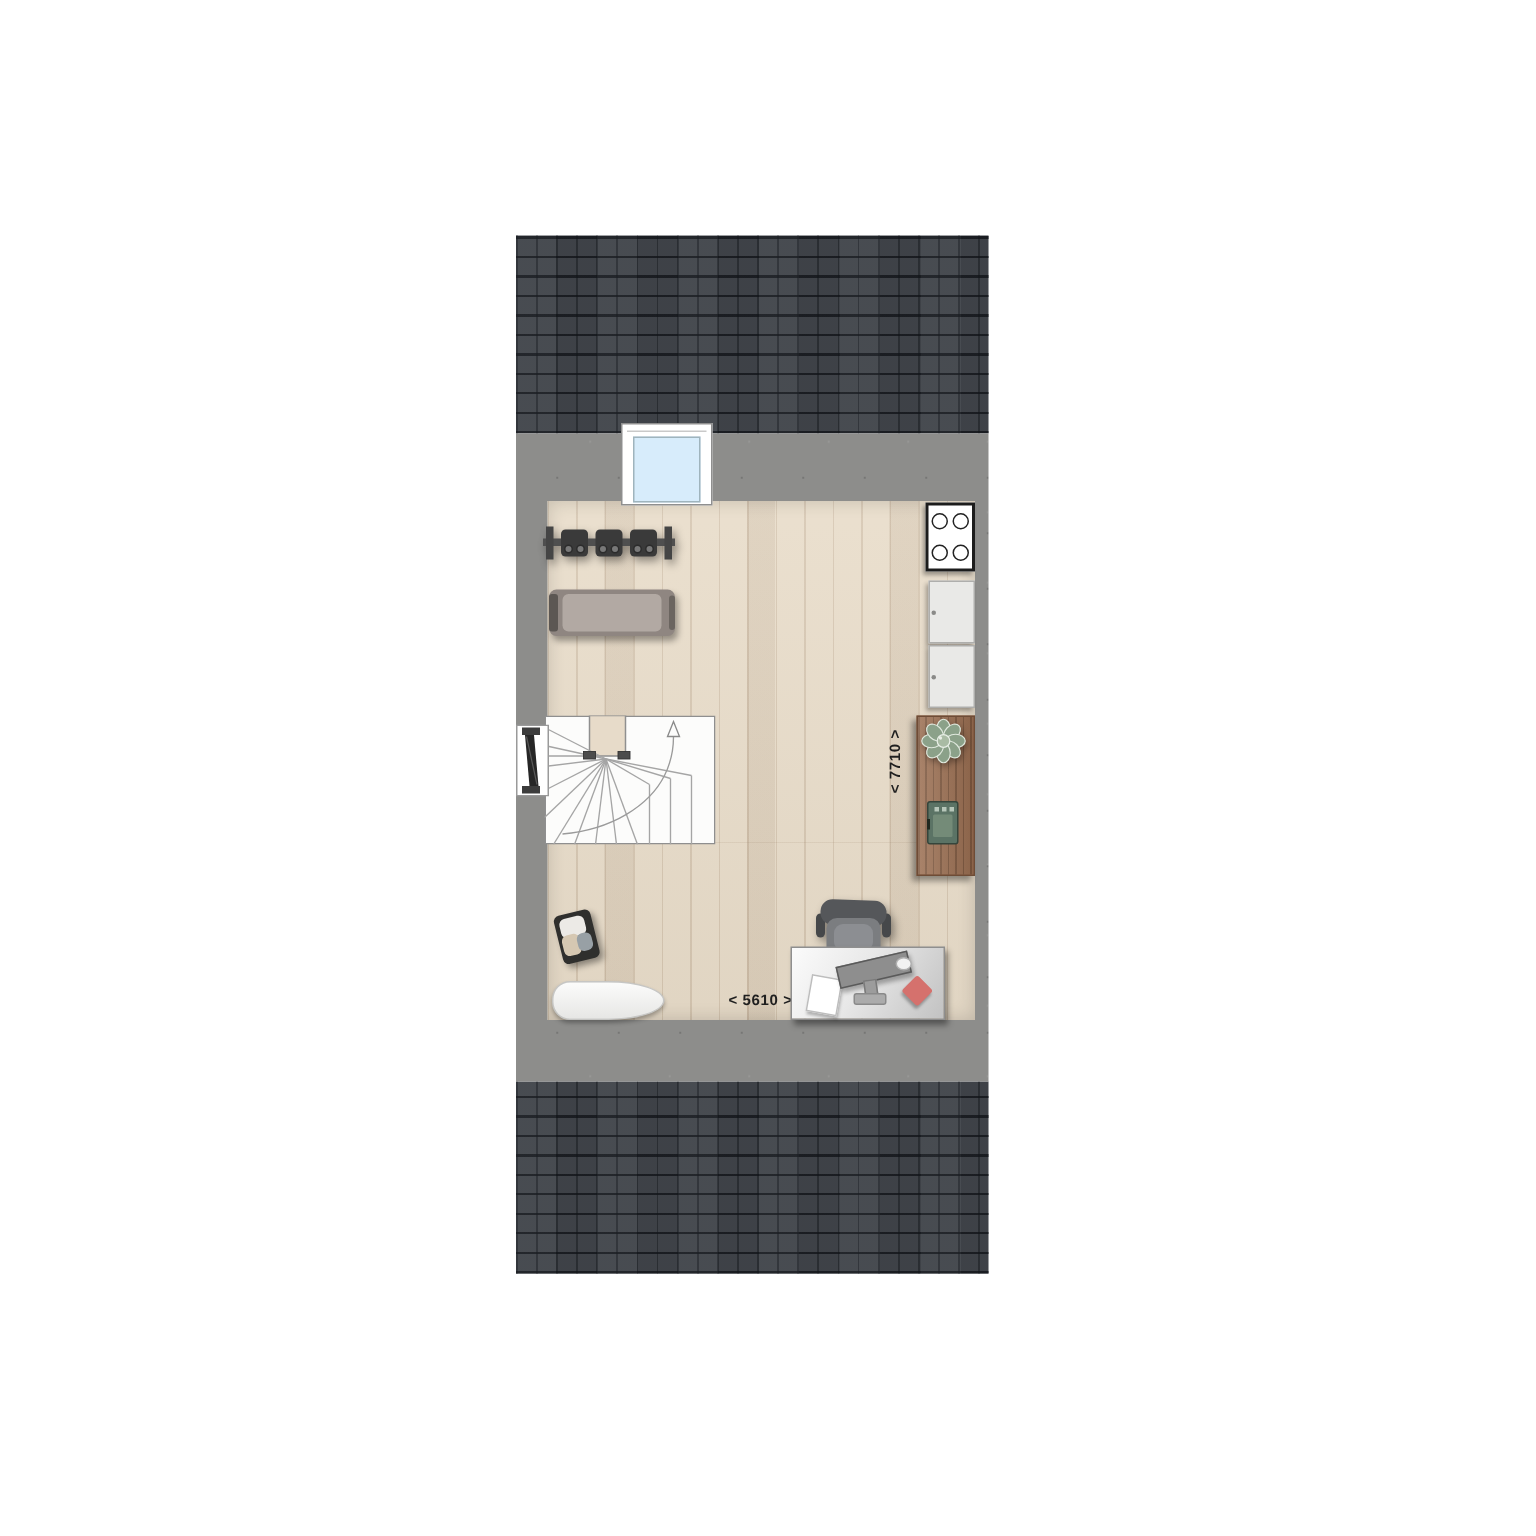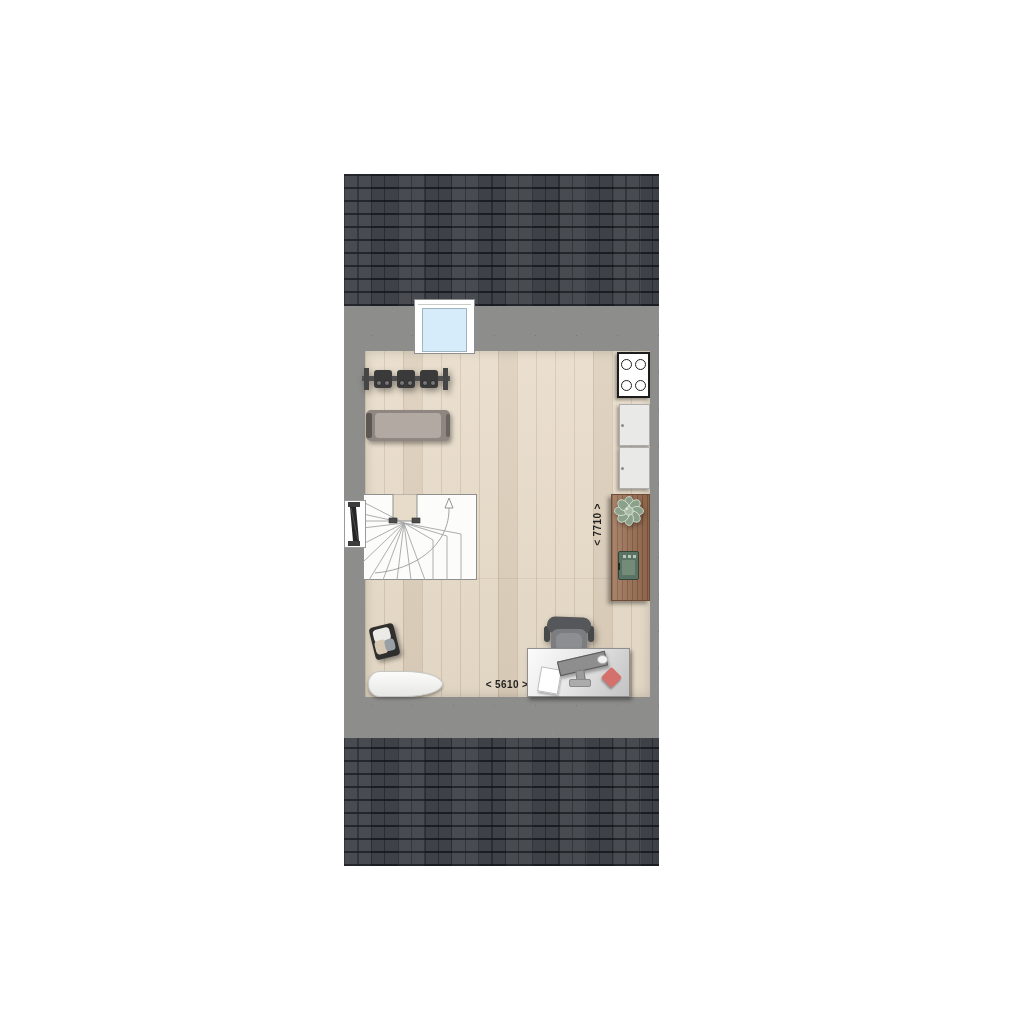--- a/index.html
+++ b/index.html
@@ -3,21 +3,21 @@
 <meta charset="utf-8">
 <style>
   html,body{margin:0;padding:0;}
   body{
     width:1024px;height:1024px;background:#ffffff;
     font-family:"Liberation Sans", sans-serif;
     position:relative;overflow:hidden;
   }
   .abs{position:absolute;}
   
-  .plan{left:344px;top:174px;width:315px;height:516px;}
+  .plan{left:344px;top:157px;width:315px;height:516px;}
   .roof{
     left:0;width:315px;height:132px;
     background-color:#41454b;
     background-image:
       repeating-linear-gradient(90deg, rgba(255,255,255,.035) 0 27px, rgba(0,0,0,.05) 27px 54px),
       repeating-linear-gradient(0deg, rgba(18,21,26,.8) 0 1.6px, transparent 1.6px 13px),
       repeating-linear-gradient(90deg, rgba(18,21,26,.45) 0 1.2px, transparent 1.2px 13.4px);
   }
   .roof-top{top:0;}
   .roof-bottom{top:564px;height:128px;}

